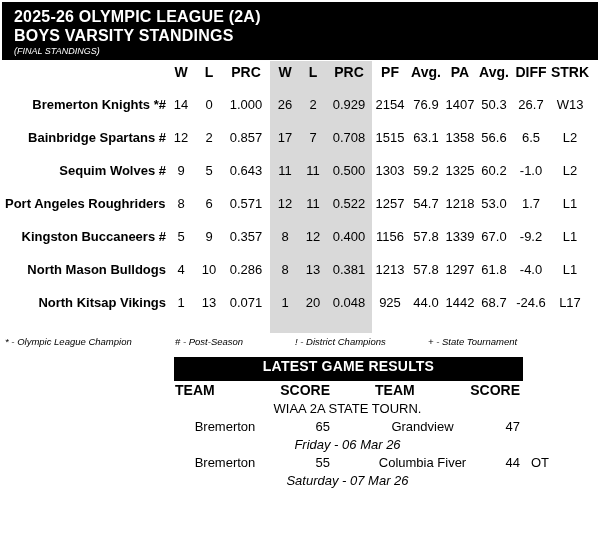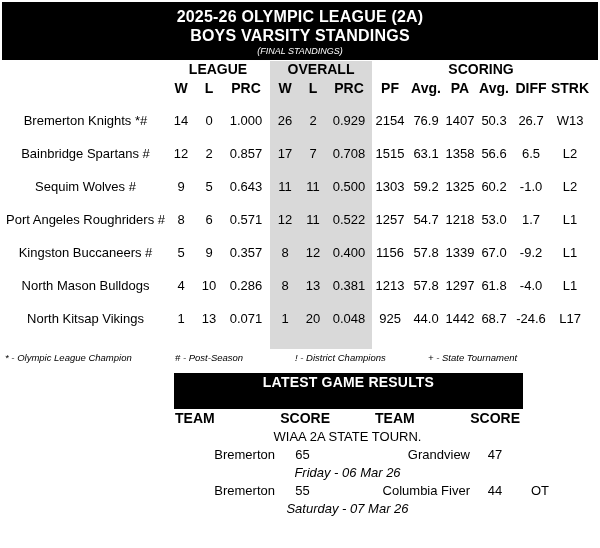--- a/index.html
+++ b/index.html
@@ -1,51 +1,51 @@
 <!DOCTYPE html>
 <html><head>
 <meta charset="utf-8">
 <style>
   html,body { margin:0; padding:0; }
   body {
     width:600px; height:548px; background:#ffffff; overflow:hidden;
     font-family:"Liberation Sans", sans-serif; color:#000;
   }
   
-  .title-bar { margin:2px 2px 0 2px; background:#000; color:#fff; text-align:center; padding:5px 0 3px; }
+  .title-bar { margin:2px 2px 0 2px; background:#000; color:#fff; text-align:left; padding:5px 12px 3px; }
   .title-line { font-weight:bold; font-size:16px; line-height:19px; letter-spacing:.2px; }
   .final-note { font-style:italic; font-size:9px; line-height:11px; margin-top:1px; }
 
   
   table { border-collapse:collapse; }
   .standings { table-layout:fixed; width:590px; font-size:13px; margin-top:1px; }
   .standings th, .standings td { padding:0; text-align:center; font-weight:normal; white-space:nowrap; overflow:hidden; }
   .group-row th { font-weight:bold; font-size:14px; height:16px; vertical-align:bottom; }
   .cols-row th  { font-weight:bold; font-size:14px; height:24px; vertical-align:top; padding-top:3px; }
   .standings tbody td { height:33px; }
-  .standings td.team { text-align:center; padding-left:5px; }
+  .standings td.team { text-align:right; padding-left:5px;font-weight:bold; }
   .band { background:#d9d9d9; }
   .spacer-row td { height:14px; }
 
   
   .footnotes { position:relative; height:17px; font-size:9.5px; font-style:italic; }
   .fn { position:absolute; top:3px; white-space:nowrap; }
   .fn0 { left:5px; } .fn1 { left:175px; } .fn2 { left:295px; } .fn3 { left:428px; }
 
   
   .results { margin-top:7px; }
-  .results-bar { margin-left:174px; width:349px; height:36px; line-height:18px;
+  .results-bar { margin-left:174px; width:349px; height:24px; line-height:18px;
                  background:#000; color:#fff; font-weight:bold; font-size:14px;
                  text-align:center; letter-spacing:.2px; }
   .results-table { table-layout:fixed; margin-left:175px; width:385px; font-size:13px; }
   .results-table th, .results-table td { padding:0; height:18px; white-space:nowrap; overflow:visible; }
   .rt-head th { font-weight:bold; font-size:14px; text-align:left; vertical-align:middle; }
   .rt-head th.score-h { text-align:right; }
-  .team-cell  { text-align:right; }
-  .score-cell { text-align:center; }
+  .team-cell  { text-align:center; }
+  .score-cell { text-align:right; }
   .ot-cell    { text-align:center; }
   .section-row td { text-align:center; }
   .date-row td { text-align:center; font-style:italic; }
 </style>
 </head>
 <body>
 
 <div>
 
   <header class="title-bar">
@@ -64,26 +64,20 @@
         <col style="width:26px">
         <col style="width:46px">
       <col style="width:36px">
         <col style="width:36px">
         <col style="width:32px">
         <col style="width:36px">
       <col style="width:38px">
         <col style="width:40px">
     </colgroup>
     <thead>
-      <tr class="group-row">
-        <th></th>
-        <th colspan="3">LEAGUE</th>
-        <th colspan="3" class="band">OVERALL</th>
-        <th colspan="6">SCORING</th>
-      </tr>
       <tr class="cols-row">
         <th></th>
         <th>W</th>
         <th>L</th>
         <th>PRC</th>
         <th class="band">W</th>
         <th class="band">L</th>
         <th class="band">PRC</th>
         <th>PF</th>
         <th>Avg.</th>

